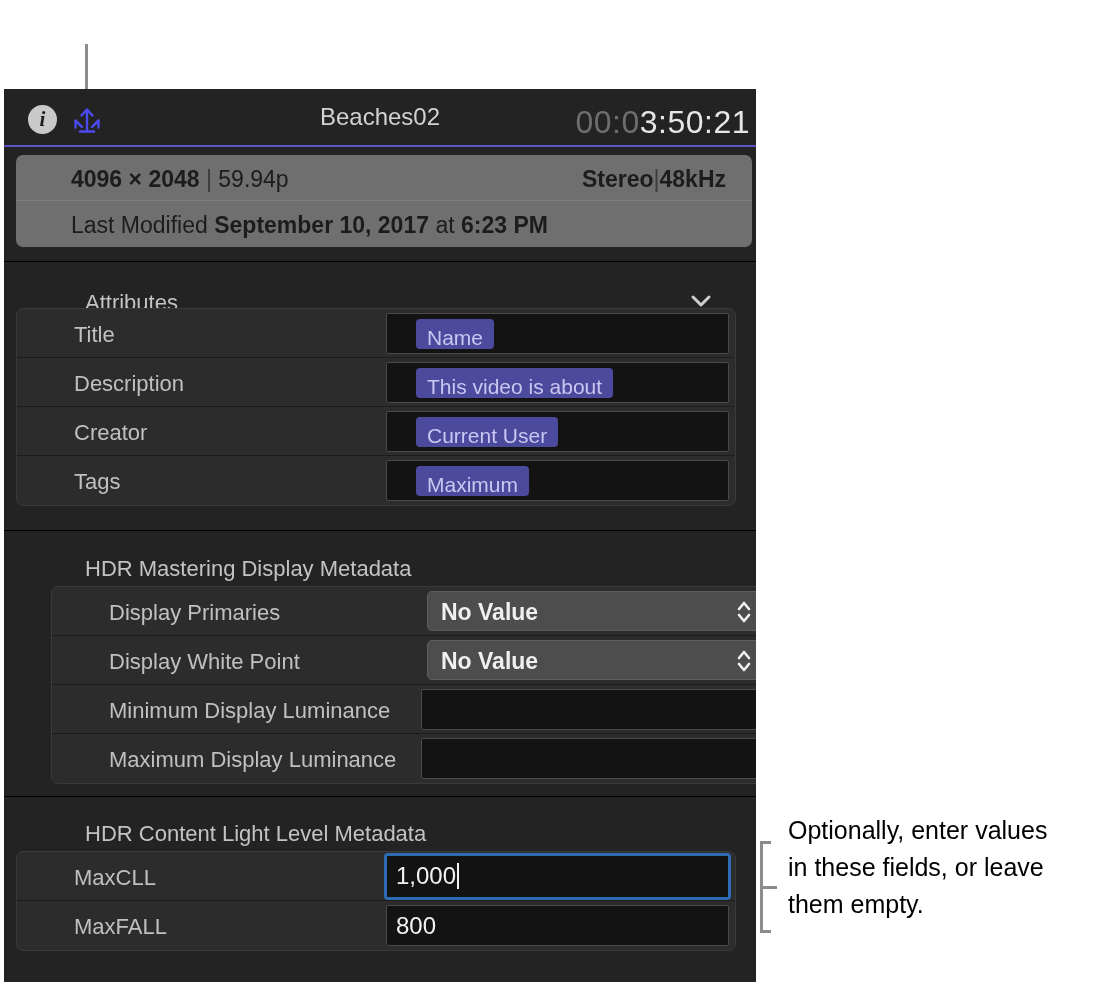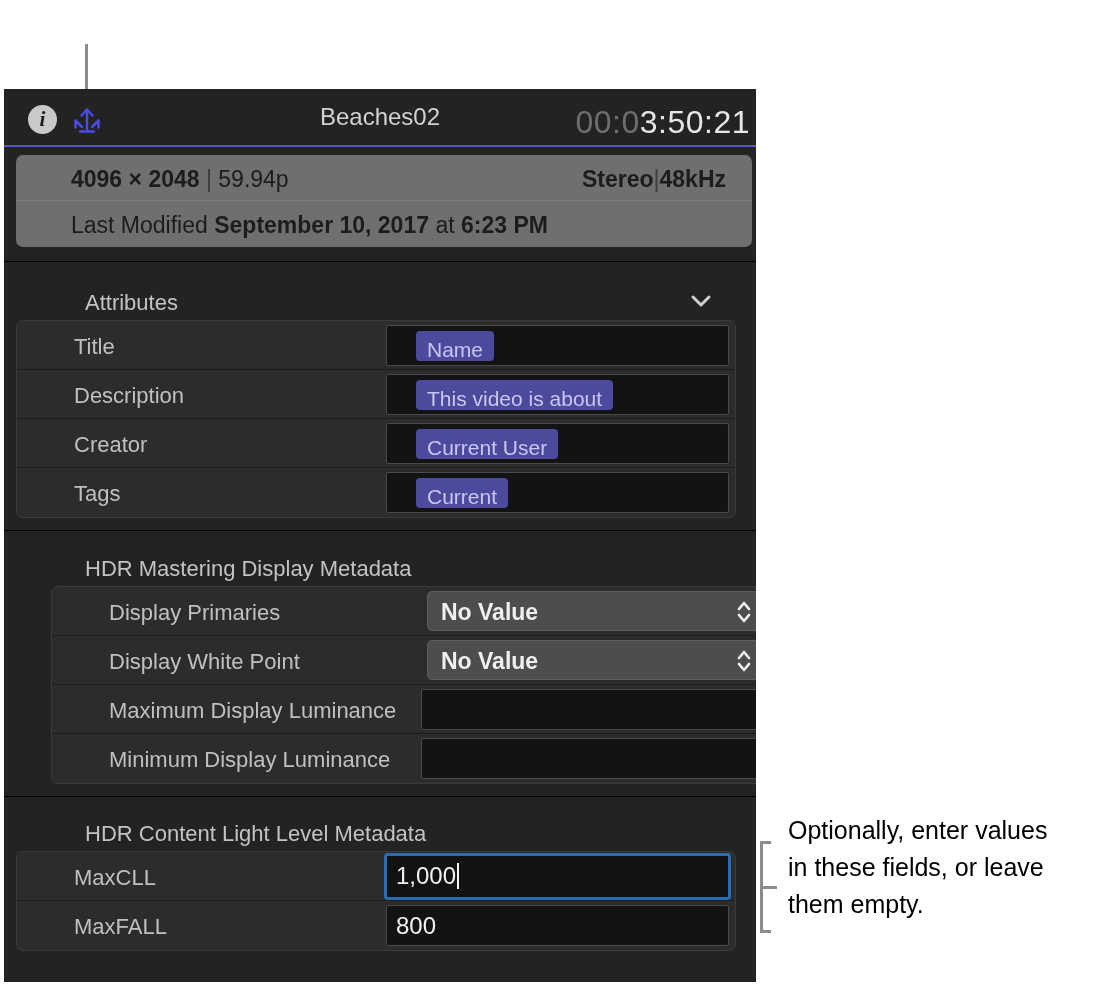--- a/index.html
+++ b/index.html
@@ -265,21 +265,21 @@
 
     <div class="section-head" style="top:195px;">
       <div class="sh-label">Attributes</div>
       <div class="sh-chevron">
         <svg width="22" height="14" viewBox="0 0 22 14">
           <polyline points="3,3 11,11 19,3" fill="none" stroke="#cfcfcf" stroke-width="3" stroke-linecap="round" stroke-linejoin="round"></polyline>
         </svg>
       </div>
     </div>
 
-    <div class="group" style="top:231px;">
+    <div class="group" style="top:219px;">
       <div class="row">
         <div class="row-label">Title</div>
         <div class="value-field">
           <div class="token" style="left:29px;">Name</div>
         </div>
       </div>
       <div class="row">
         <div class="row-label">Description</div>
         <div class="value-field">
           <div class="token" style="left:29px;">This video is about</div>
@@ -287,21 +287,21 @@
       </div>
       <div class="row">
         <div class="row-label">Creator</div>
         <div class="value-field">
           <div class="token" style="left:29px;">Current User</div>
         </div>
       </div>
       <div class="row">
         <div class="row-label">Tags</div>
         <div class="value-field">
-          <div class="token" style="left:29px;">Current</div>
+          <div class="token" style="left:29px;">Maximum</div>
         </div>
       </div>
     </div>
 
     <div class="panel-divider" style="top:441px;"></div>
 
     <div class="section-head" style="top:461px;">
       <div class="sh-label">HDR Mastering Display Metadata</div>
     </div>
 
@@ -324,31 +324,31 @@
           <div class="pv">No Value</div>
           <div class="stepper">
             <svg width="16" height="26" viewBox="0 0 16 26">
               <polyline points="3,10 8,4 13,10" fill="none" stroke="#f0f0f0" stroke-width="2.6" stroke-linecap="round" stroke-linejoin="round"></polyline>
               <polyline points="3,16 8,22 13,16" fill="none" stroke="#f0f0f0" stroke-width="2.6" stroke-linecap="round" stroke-linejoin="round"></polyline>
             </svg>
           </div>
         </div>
       </div>
       <div class="row">
+        <div class="row-label wide">Minimum Display Luminance</div>
+        <div class="text-input">
+          <div class="tv"></div>
+        </div>
+      </div>
+      <div class="row">
         <div class="row-label wide">Maximum Display Luminance</div>
         <div class="text-input">
           <div class="tv"></div>
         </div>
       </div>
-      <div class="row">
-        <div class="row-label wide">Minimum Display Luminance</div>
-        <div class="text-input">
-          <div class="tv"></div>
-        </div>
-      </div>
     </div>
 
     <div class="panel-divider" style="top:707px;"></div>
 
     <div class="section-head" style="top:726px;">
       <div class="sh-label">HDR Content Light Level Metadata</div>
     </div>
 
     <div class="group" style="top:762px;">
       <div class="row">

